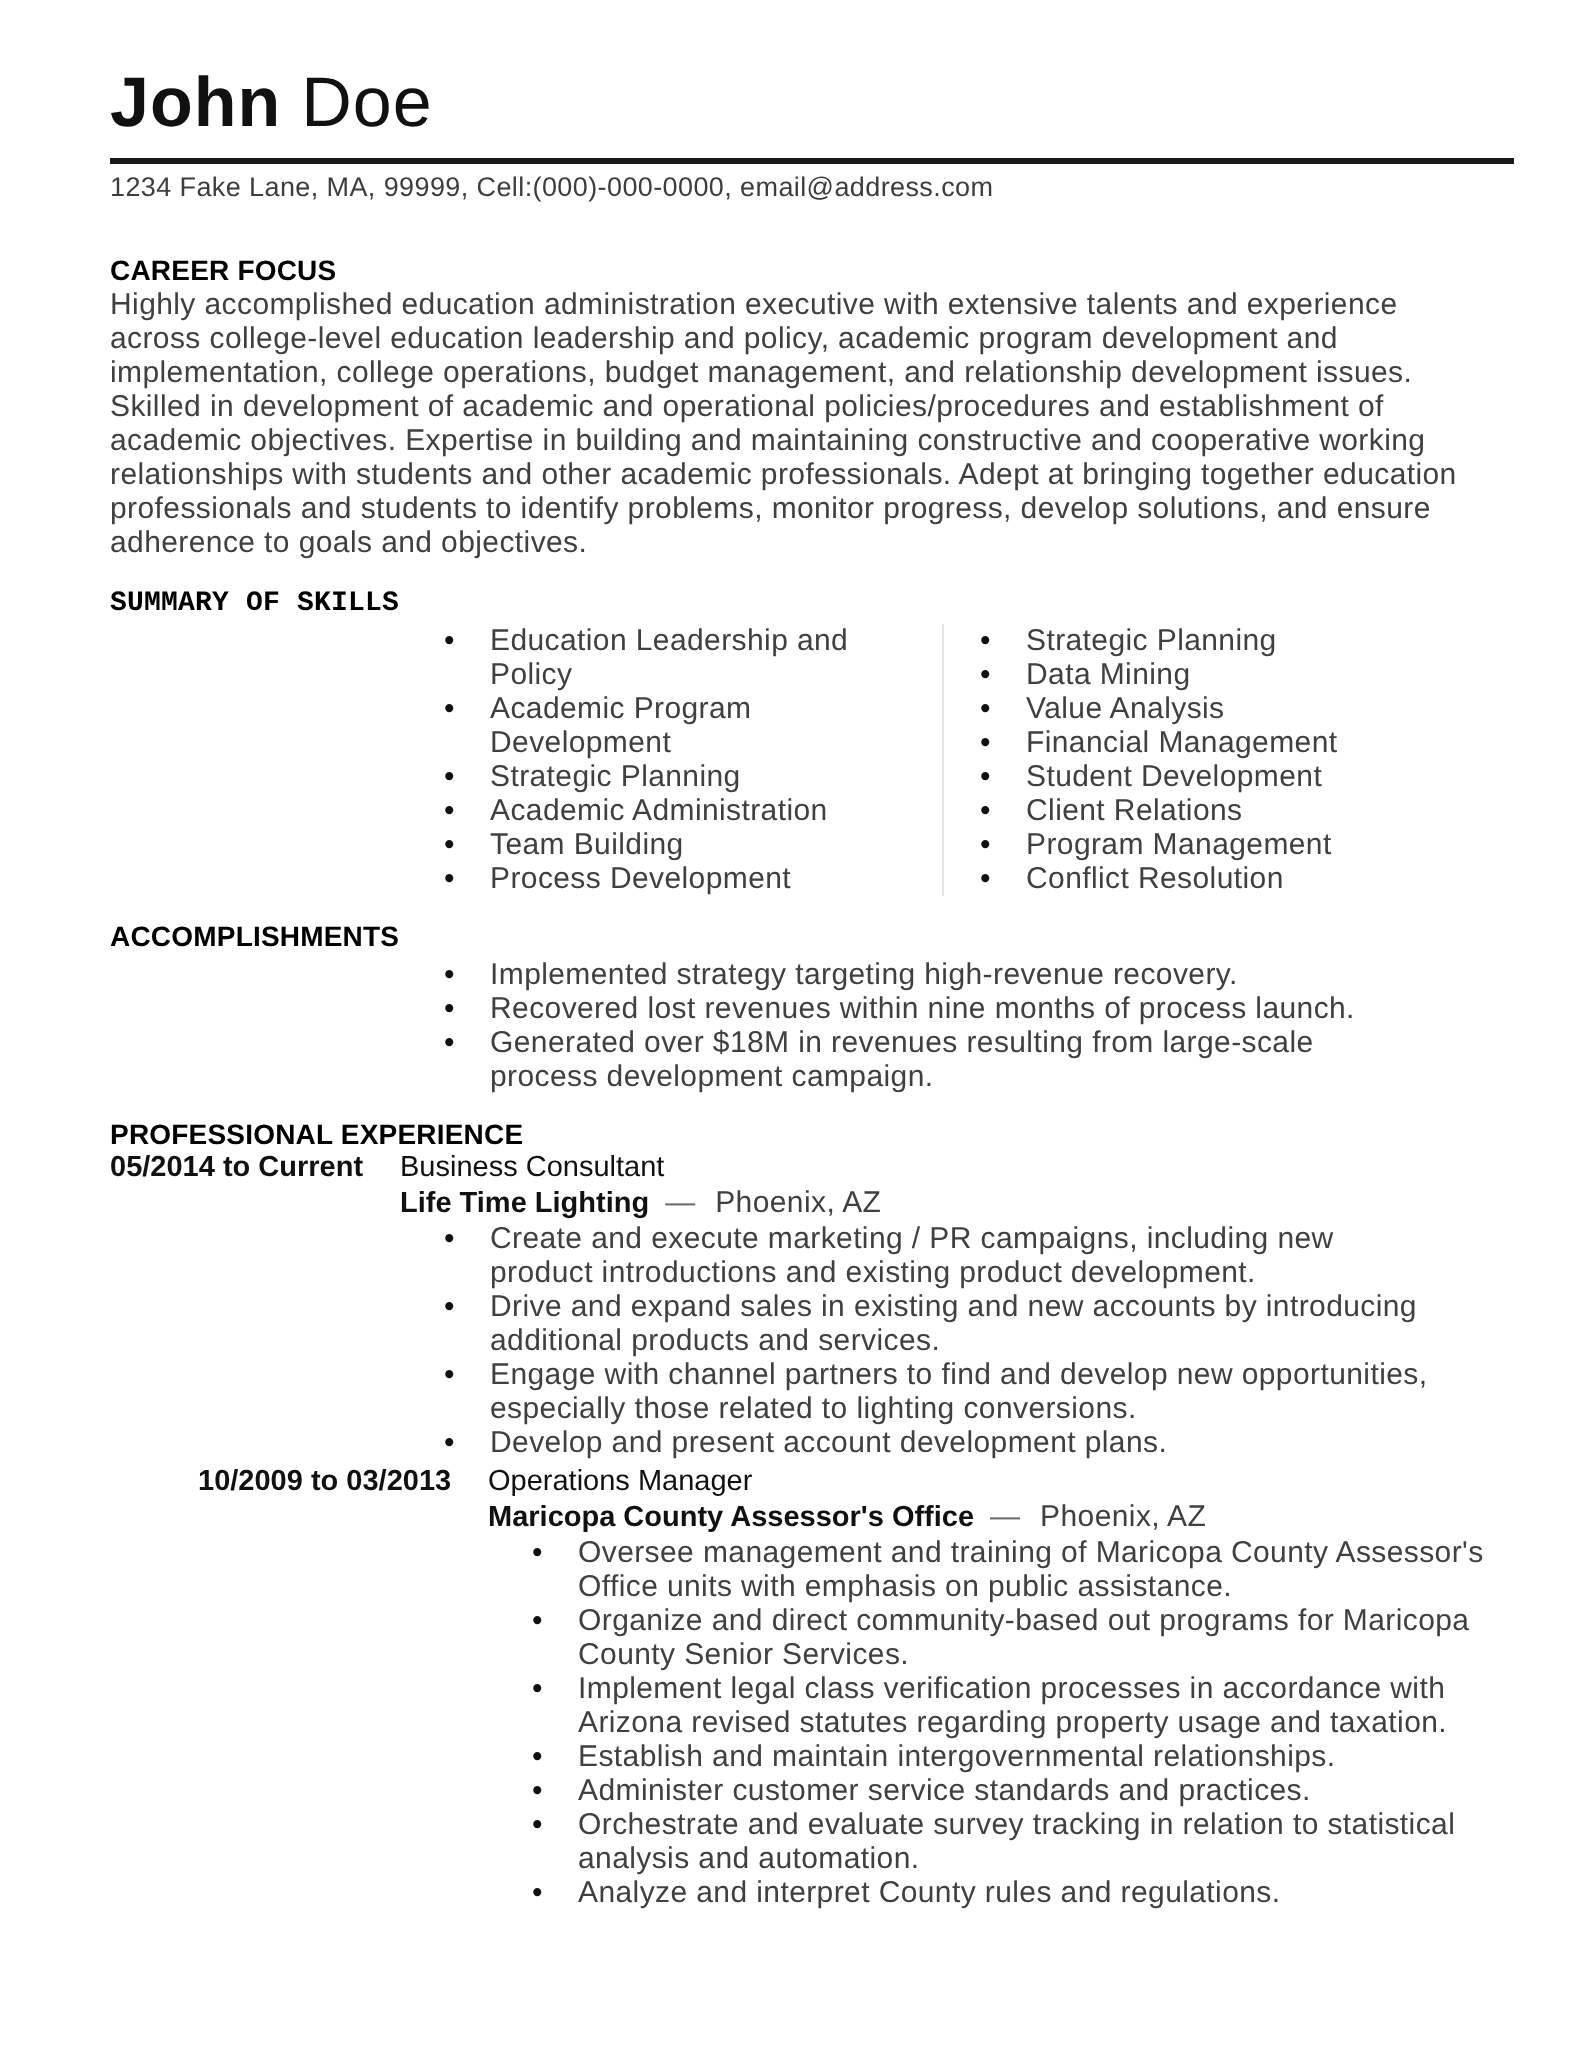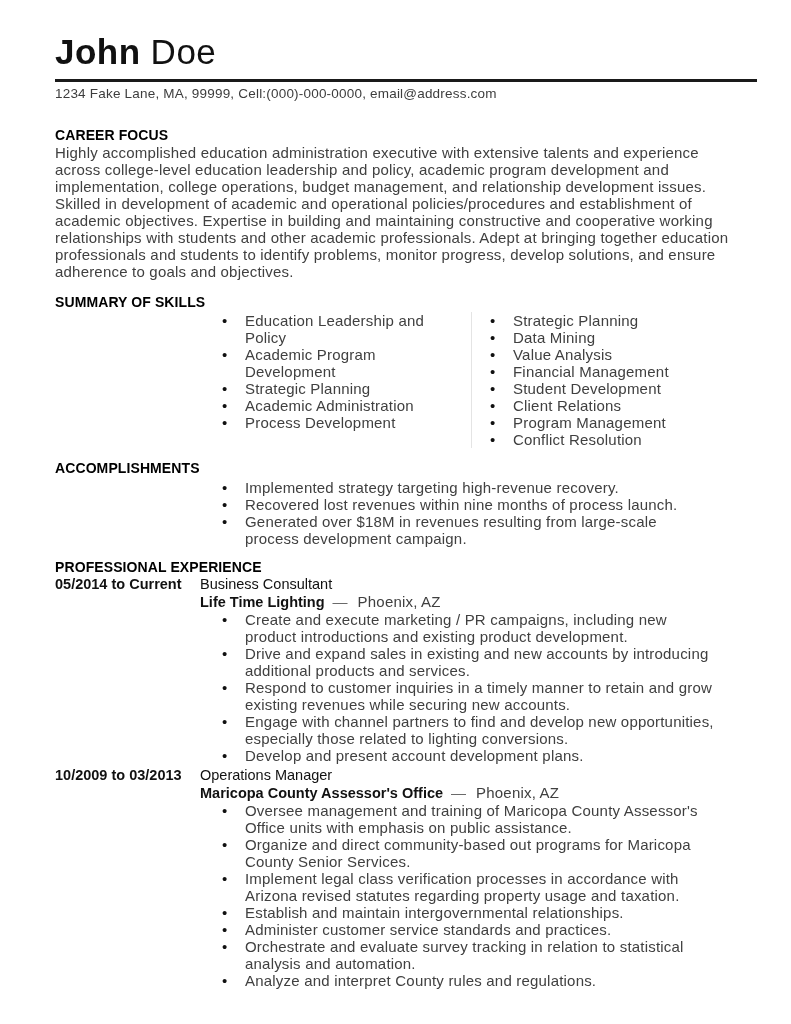--- a/index.html
+++ b/index.html
@@ -26,21 +26,21 @@
   .contact { margin-top:4px; font-size:13.5px; line-height:16px; color:#3d3d3d; letter-spacing:0.2px; }
 
   
   .h2 {
     font-size:14px; font-weight:700; color:#000;
     line-height:17px; letter-spacing:0.1px;
   }
   .body-txt { font-size:15px; line-height:17px; letter-spacing:0.2px; color:#404040; }
 
   .sec-career  .h2 { margin-top:25px; }
-  .sec-skills  .h2 { margin-top:14px; }
+  .sec-skills  .h2 { margin-top:14px;font-family:Liberation Mono, monospace; }
   .sec-accomp  .h2 { margin-top:12px; }
   .sec-exp     .h2 { margin-top:12px; }
 
   .career-body { margin-top:0; max-width:685px; }
 
   
   ul { list-style:none; }
   li { position:relative; padding-left:35px; font-size:15px; line-height:17px; letter-spacing:0.2px; color:#404040; }
   li::before { content:"\2022"; position:absolute; left:12px; top:0; color:#111; }
 
@@ -51,21 +51,21 @@
   .skills-col2 { border-left:1px solid #e4e4e4; flex:1; }
   .skills-col2 ul { margin-left:6px; }
 
   
   .accomp-list { margin-left:155px; margin-top:2px; }
   .accomp-list li { max-width:465px; }
 
   
   .job { display:flex; }
   .job.first { margin-top:0; }
-  .job.second { margin-top:3px; }
+  .job.second { margin-top:3px;margin-left:44px; }
   .job-dates { width:145px; flex:0 0 145px; font-size:14.5px; font-weight:700; color:#111; line-height:17px; }
   .job-right { flex:1; }
   .job-title { font-size:14.5px; font-weight:400; color:#111; line-height:17px; }
   .job-subline { line-height:17px; font-size:15px; }
   .job-company { font-size:14.5px; font-weight:700; color:#111; }
   .job-dash { color:#6a6a6a; margin:0 10px 0 8px; }
   .job-location { color:#404040; letter-spacing:0.2px; }
   .job-bullets li { max-width:475px; padding-left:45px; }
   .job-bullets li::before { left:22px; }
 </style>
@@ -87,20 +87,21 @@
 
   <div class="sec-skills">
     <div class="h2">SUMMARY OF SKILLS</div>
     <div class="skills-cols">
       <div class="skills-col1">
         <ul>
             <li>Education Leadership and Policy</li>
             <li>Academic Program Development</li>
             <li>Strategic Planning</li>
             <li>Academic Administration</li>
+            <li>Team Building</li>
             <li>Process Development</li>
           </ul>
       </div>
       <div class="skills-col2">
         <ul>
             <li>Strategic Planning</li>
             <li>Data Mining</li>
             <li>Value Analysis</li>
             <li>Financial Management</li>
             <li>Student Development</li>
@@ -127,21 +128,20 @@
     <div class="job first">
       <div class="job-dates">05/2014 to Current</div>
       <div class="job-right">
         <div class="job-title">Business Consultant</div>
         <div class="job-subline">
           <span class="job-company">Life Time Lighting</span><span class="job-dash">—</span><span class="job-location">Phoenix, AZ</span>
         </div>
         <ul class="job-bullets">
             <li>Create and execute marketing / PR campaigns, including new product introductions and existing product development.</li>
             <li>Drive and expand sales in existing and new accounts by introducing additional products and services.</li>
-            <li>Respond to customer inquiries in a timely manner to retain and grow existing revenues while securing new accounts.</li>
             <li>Engage with channel partners to find and develop new opportunities, especially those related to lighting conversions.</li>
             <li>Develop and present account development plans.</li>
           </ul>
       </div>
     </div>
 
     <div class="job second">
       <div class="job-dates">10/2009 to 03/2013</div>
       <div class="job-right">
         <div class="job-title">Operations Manager</div>

